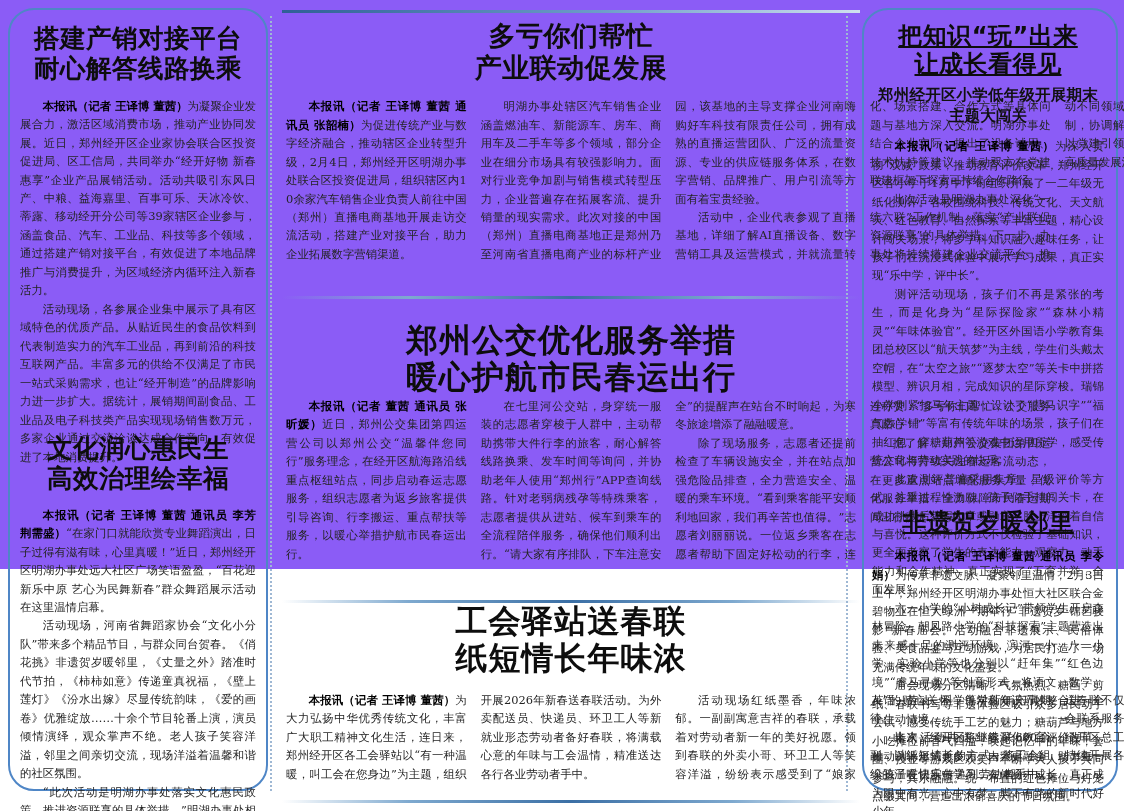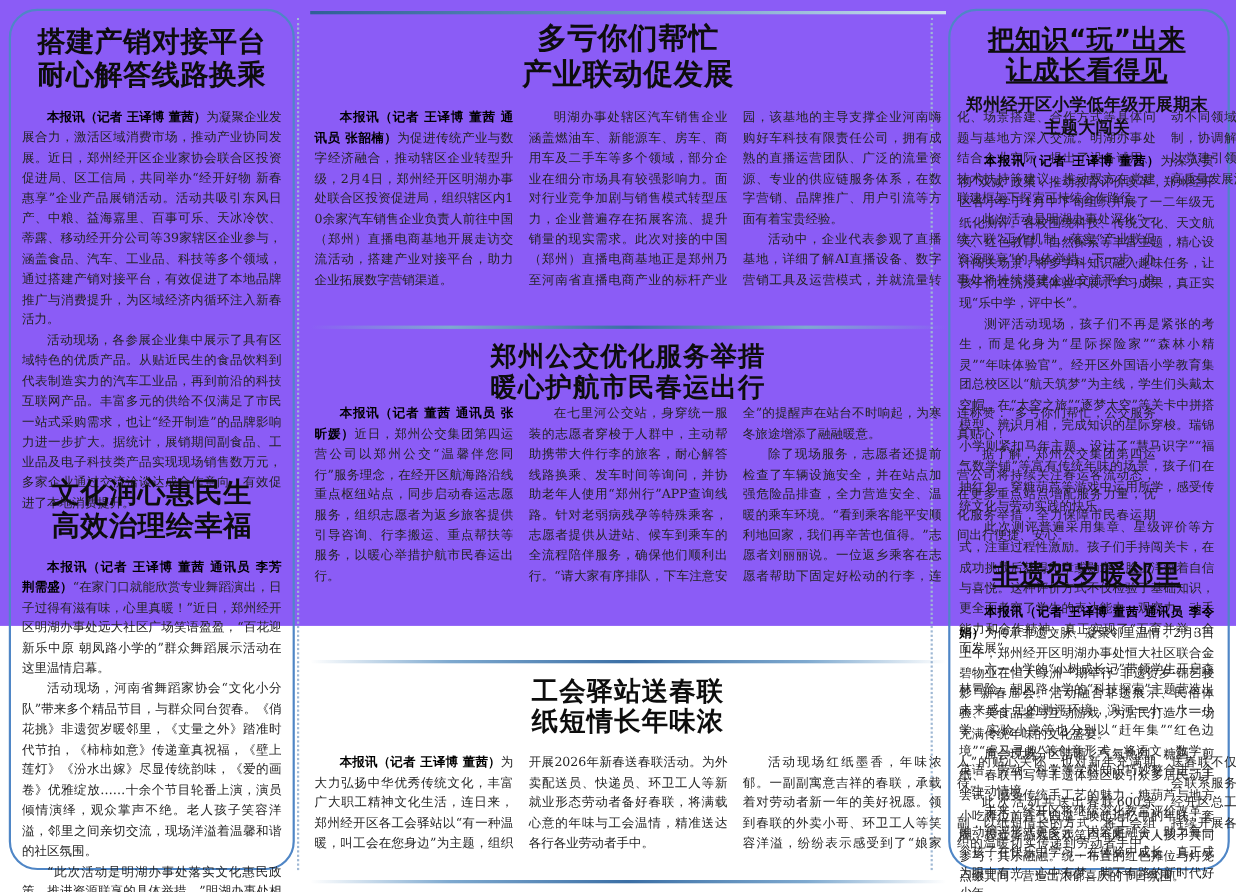--- a/index.html
+++ b/index.html
@@ -54,21 +54,21 @@
   .headline {
     font-family: "DejaVu Sans", "Liberation Sans", sans-serif;
     font-weight: bold;
     color: #0d0d0d;
     text-align: center;
     line-height: 1.17;
     letter-spacing: 0.5px;
   }
   .hl-left   { font-size: 25.5px; }
   .hl-mid    { font-size: 27px; }
-  .hl-big    { font-size: 24px; letter-spacing: 1px; }
+  .hl-big    { font-size: 32px; letter-spacing: 1px; margin-top: 12px; }
   .hl-right  { font-size: 24px; text-decoration: underline; }
 
   .subhead {
     text-align: center;
     font-size: 15.5px;
     font-weight: bold;
     color: #111;
     margin-top: 7px;
     letter-spacing: 0.2px;
   }
@@ -142,21 +142,21 @@
       <p>活动现场，各参展企业集中展示了具有区域特色的优质产品。从贴近民生的食品饮料到代表制造实力的汽车工业品，再到前沿的科技互联网产品。丰富多元的供给不仅满足了市民一站式采购需求，也让“经开制造”的品牌影响力进一步扩大。据统计，展销期间副食品、工业品及电子科技类产品实现现场销售数万元，多家企业通过交流洽谈达成合作意向，有效促进了本地消费提升。</p>
     </div>
   </div>
 
   <div class="col" style="left:20px; top:434px; width:236px;">
     <div class="headline hl-left">
       <div>文化润心惠民生</div>
       <div>高效治理绘幸福</div>
     </div>
     <div class="body-text" style="margin-top:12px;">
-      <p><span class="lead-name">本报讯（记者 王译博 董茜 通讯员 李芳 荆需盛）</span><span>“在家门口就能欣赏专业舞蹈演出，日子过得有滋有味，心里真暖！”近日，郑州经开区明湖办事处远大社区广场笑语盈盈，“百花迎新乐中原 朝凤路小学的”群众舞蹈展示活动在这里温情启幕。</span></p>
+      <p><span class="lead-name">本报讯（记者 王译博 董茜 通讯员 李芳 荆需盛）</span><span>“在家门口就能欣赏专业舞蹈演出，日子过得有滋有味，心里真暖！”近日，郑州经开区明湖办事处远大社区广场笑语盈盈，“百花迎新乐中原 艺心为民舞新春”群众舞蹈展示活动在这里温情启幕。</span></p>
       <p>活动现场，河南省舞蹈家协会“文化小分队”带来多个精品节目，与群众同台贺春。《俏花挑》非遗贺岁暖邻里，《丈量之外》踏准时代节拍，《柿柿如意》传递童真祝福，《壁上莲灯》《汾水出嫁》尽显传统韵味，《爱的画卷》优雅绽放……十余个节目轮番上演，演员倾情演绎，观众掌声不绝。老人孩子笑容洋溢，邻里之间亲切交流，现场洋溢着温馨和谐的社区氛围。</p>
       <p>“此次活动是明湖办事处落实文化惠民政策、推进资源联享的具体举措。”明湖办事处相关负责人告诉记者，通过联动专业文艺团体，打破文化服务壁垒，将优质文化资源送到居民身边，不仅提升了公共文化服务的质量，也以文化为纽带增强了社区凝聚力，实现了文化娱乐与基层治理的良性互动。</p>
 
     </div>
   </div>
 
   <div class="col" style="left:286px; top:20px; width:570px;">
     <div class="headline hl-mid">
       <div>多亏你们帮忙</div>
       <div>产业联动促发展</div>
@@ -175,21 +175,21 @@
       <div>暖心护航市民春运出行</div>
     </div>
     <div class="body-text three-col" style="margin-top:0; height:178px;">
       <p><span class="lead-name">本报讯（记者 董茜 通讯员 张昕媛）</span><span>近日，郑州公交集团第四运营公司以郑州公交“温馨伴您同行”服务理念，在经开区航海路沿线重点枢纽站点，同步启动春运志愿服务，组织志愿者为返乡旅客提供引导咨询、行李搬运、重点帮扶等服务，以暖心举措护航市民春运出行。</span></p>
       <p>在七里河公交站，身穿统一服装的志愿者穿梭于人群中，主动帮助携带大件行李的旅客，耐心解答线路换乘、发车时间等询问，并协助老年人使用“郑州行”APP查询线路。针对老弱病残孕等特殊乘客，志愿者提供从进站、候车到乘车的全流程陪伴服务，确保他们顺利出行。“请大家有序排队，下车注意安全”的提醒声在站台不时响起，为寒冬旅途增添了融融暖意。</p>
       <p>除了现场服务，志愿者还提前检查了车辆设施安全，并在站点加强危险品排查，全力营造安全、温暖的乘车环境。“看到乘客能平安顺利地回家，我们再辛苦也值得。”志愿者刘丽丽说。一位返乡乘客在志愿者帮助下固定好松动的行李，连连称赞：“多亏你们帮忙，公交服务真贴心！”</p>
       <p>据了解，郑州公交集团第四运营公司将持续关注春运客流动态，在更多重点站点增配服务力量，优化服务举措，全力保障市民春运期间出行便捷、安心。</p>
     </div>
   </div>
 
-  <div class="col" style="left:286px; top:614px; width:570px;">
+  <div class="col" style="left:286px; top:591px; width:570px;">
     <div class="headline hl-big">
       <div>工会驿站送春联</div>
       <div>纸短情长年味浓</div>
     </div>
     <div class="body-text three-col" style="margin-top:13px; height:96px;">
       <p><span class="lead-name">本报讯（记者 王译博 董茜）</span><span>为大力弘扬中华优秀传统文化，丰富广大职工精神文化生活，连日来，郑州经开区各工会驿站以“有一种温暖，叫工会在您身边”为主题，组织开展2026年新春送春联活动。为外卖配送员、快递员、环卫工人等新就业形态劳动者备好春联，将满载心意的年味与工会温情，精准送达各行各业劳动者手中。</span></p>
       <p>活动现场红纸墨香，年味浓郁。一副副寓意吉祥的春联，承载着对劳动者新一年的美好祝愿。领到春联的外卖小哥、环卫工人等笑容洋溢，纷纷表示感受到了“娘家人”的贴心关怀，也对新年充满期待。</p>
       <p>此次活动共送出春联600余副，以纸短情长的方式，将工会组织的温暖切实传递到劳动者手中。送春联不仅是节日的问候，更是工会联系服务职工的生动体现。郑州经开区总工会相关负责人表示，将持续开展各类暖心活动，营造尊重劳动、关爱职工的社会氛围，切实提升广大职工的归属感与幸福感。</p>
     </div>
   </div>

